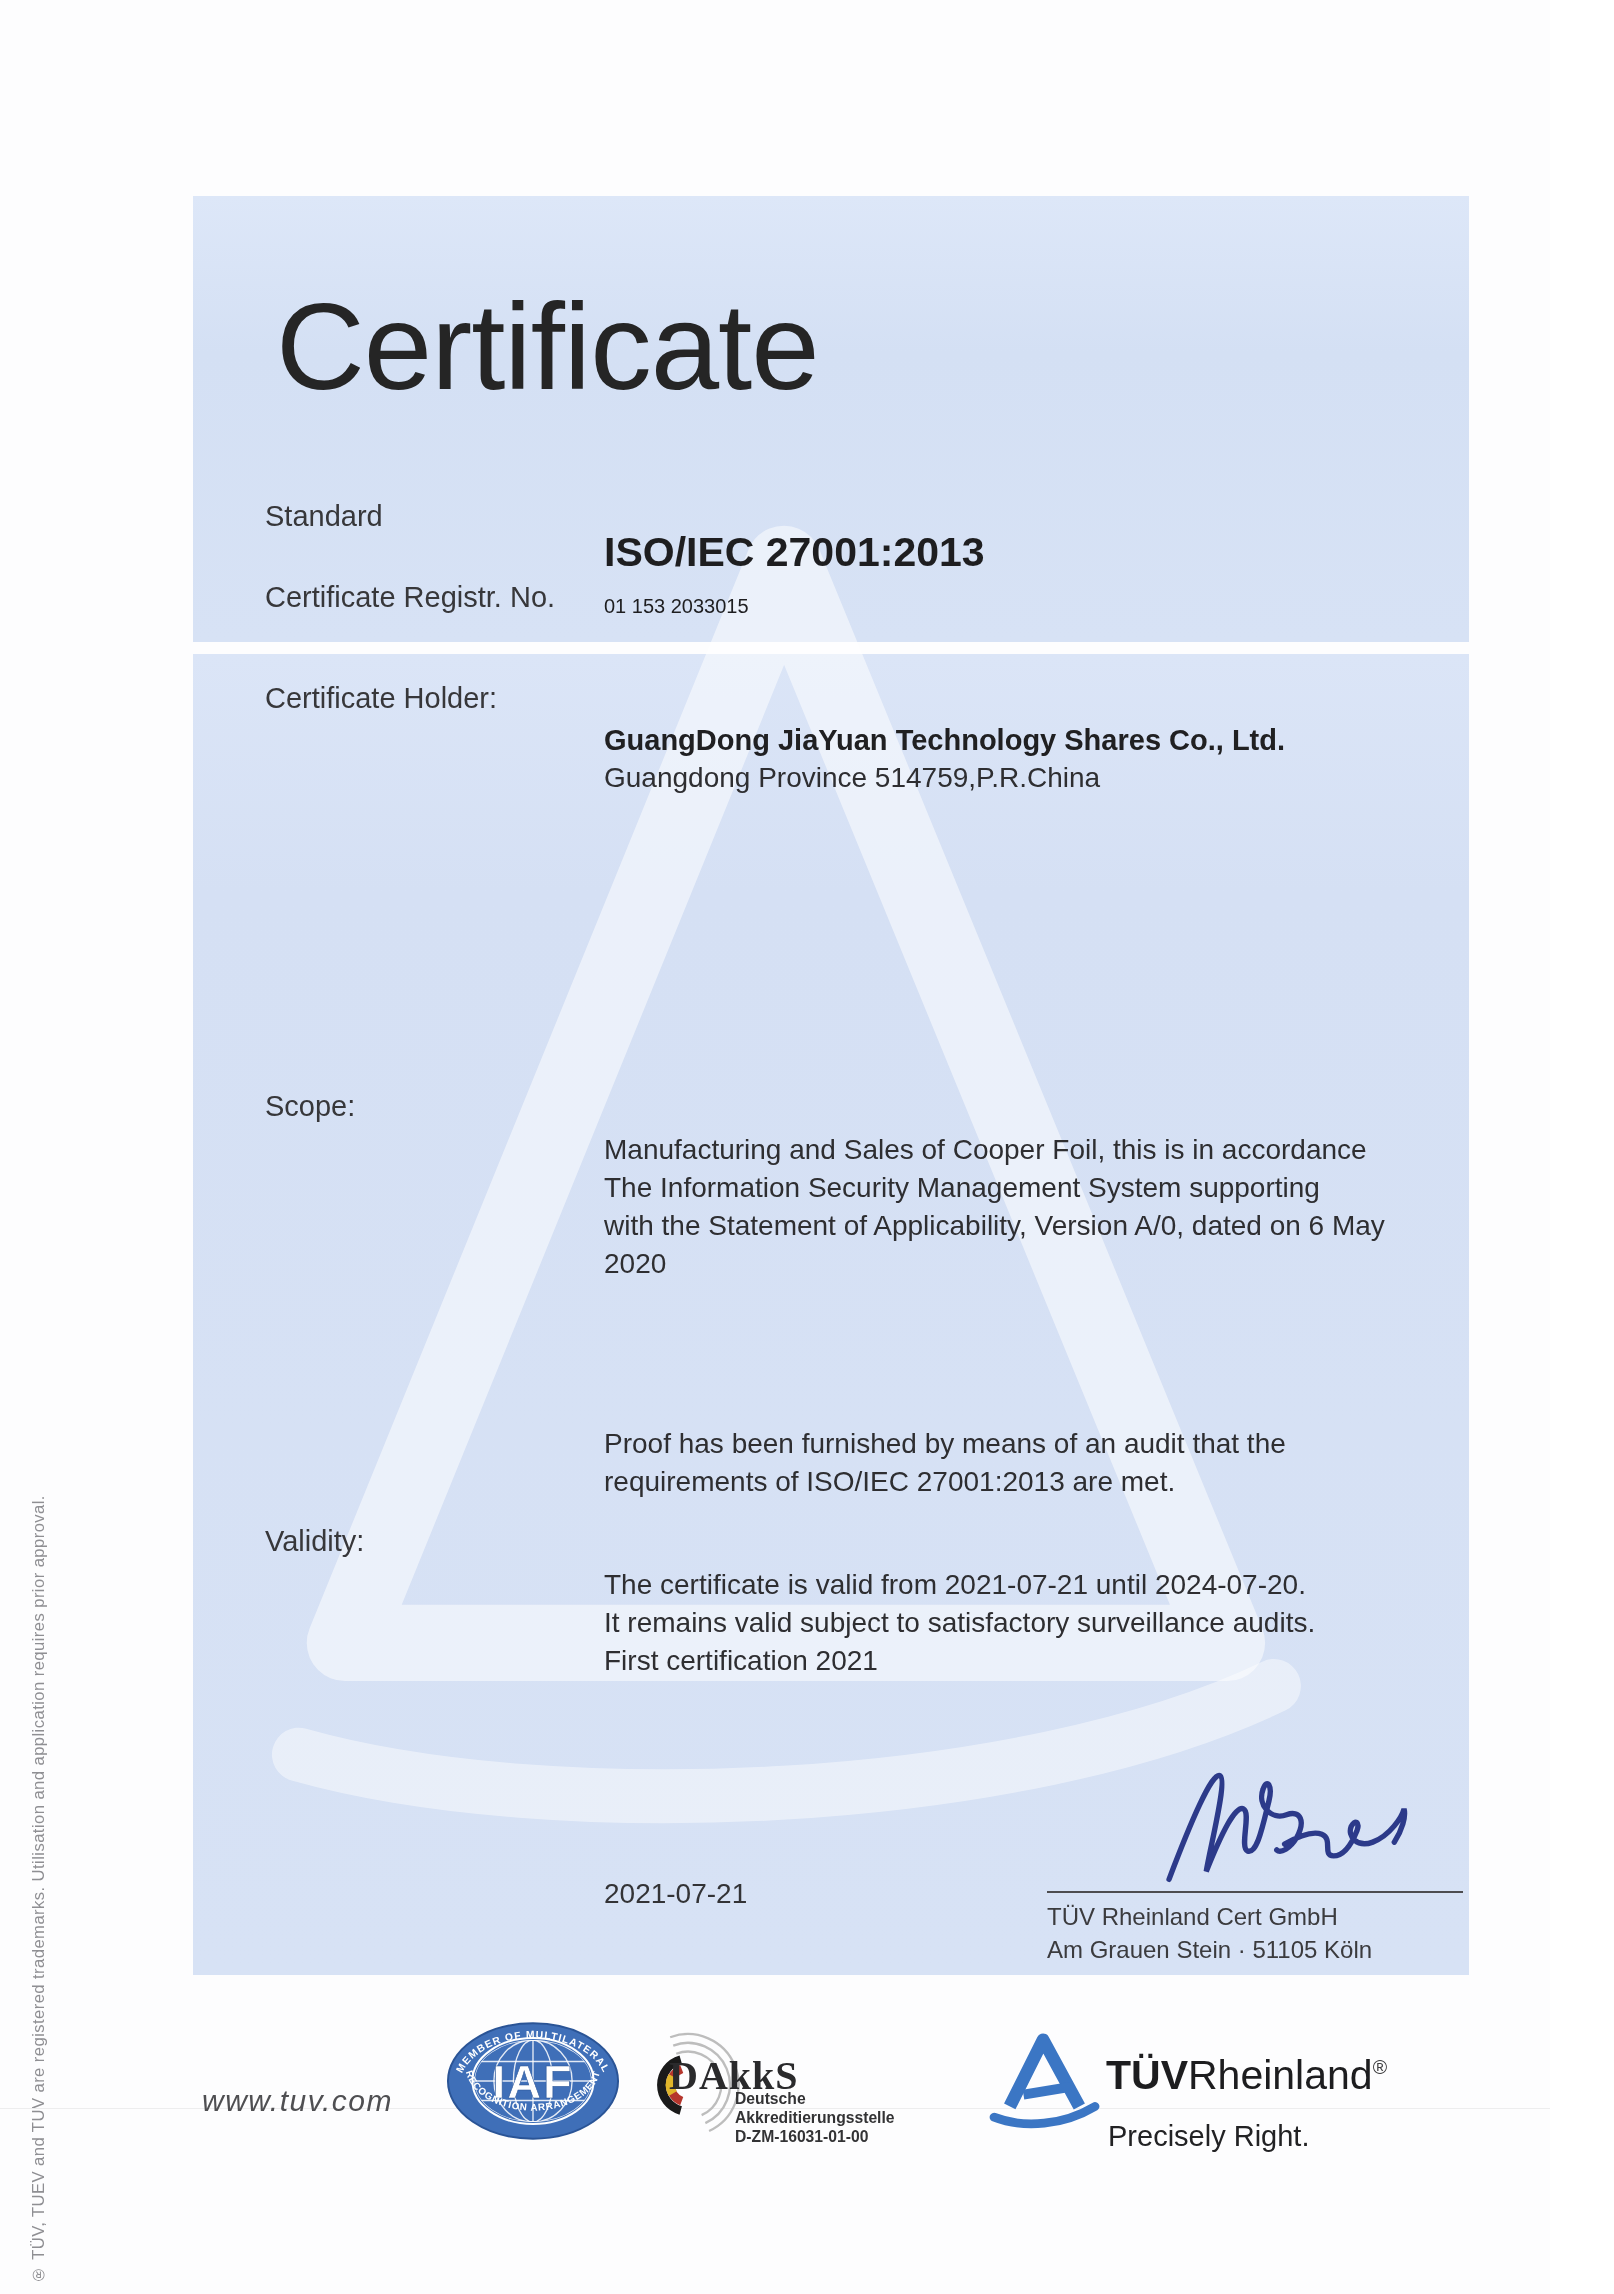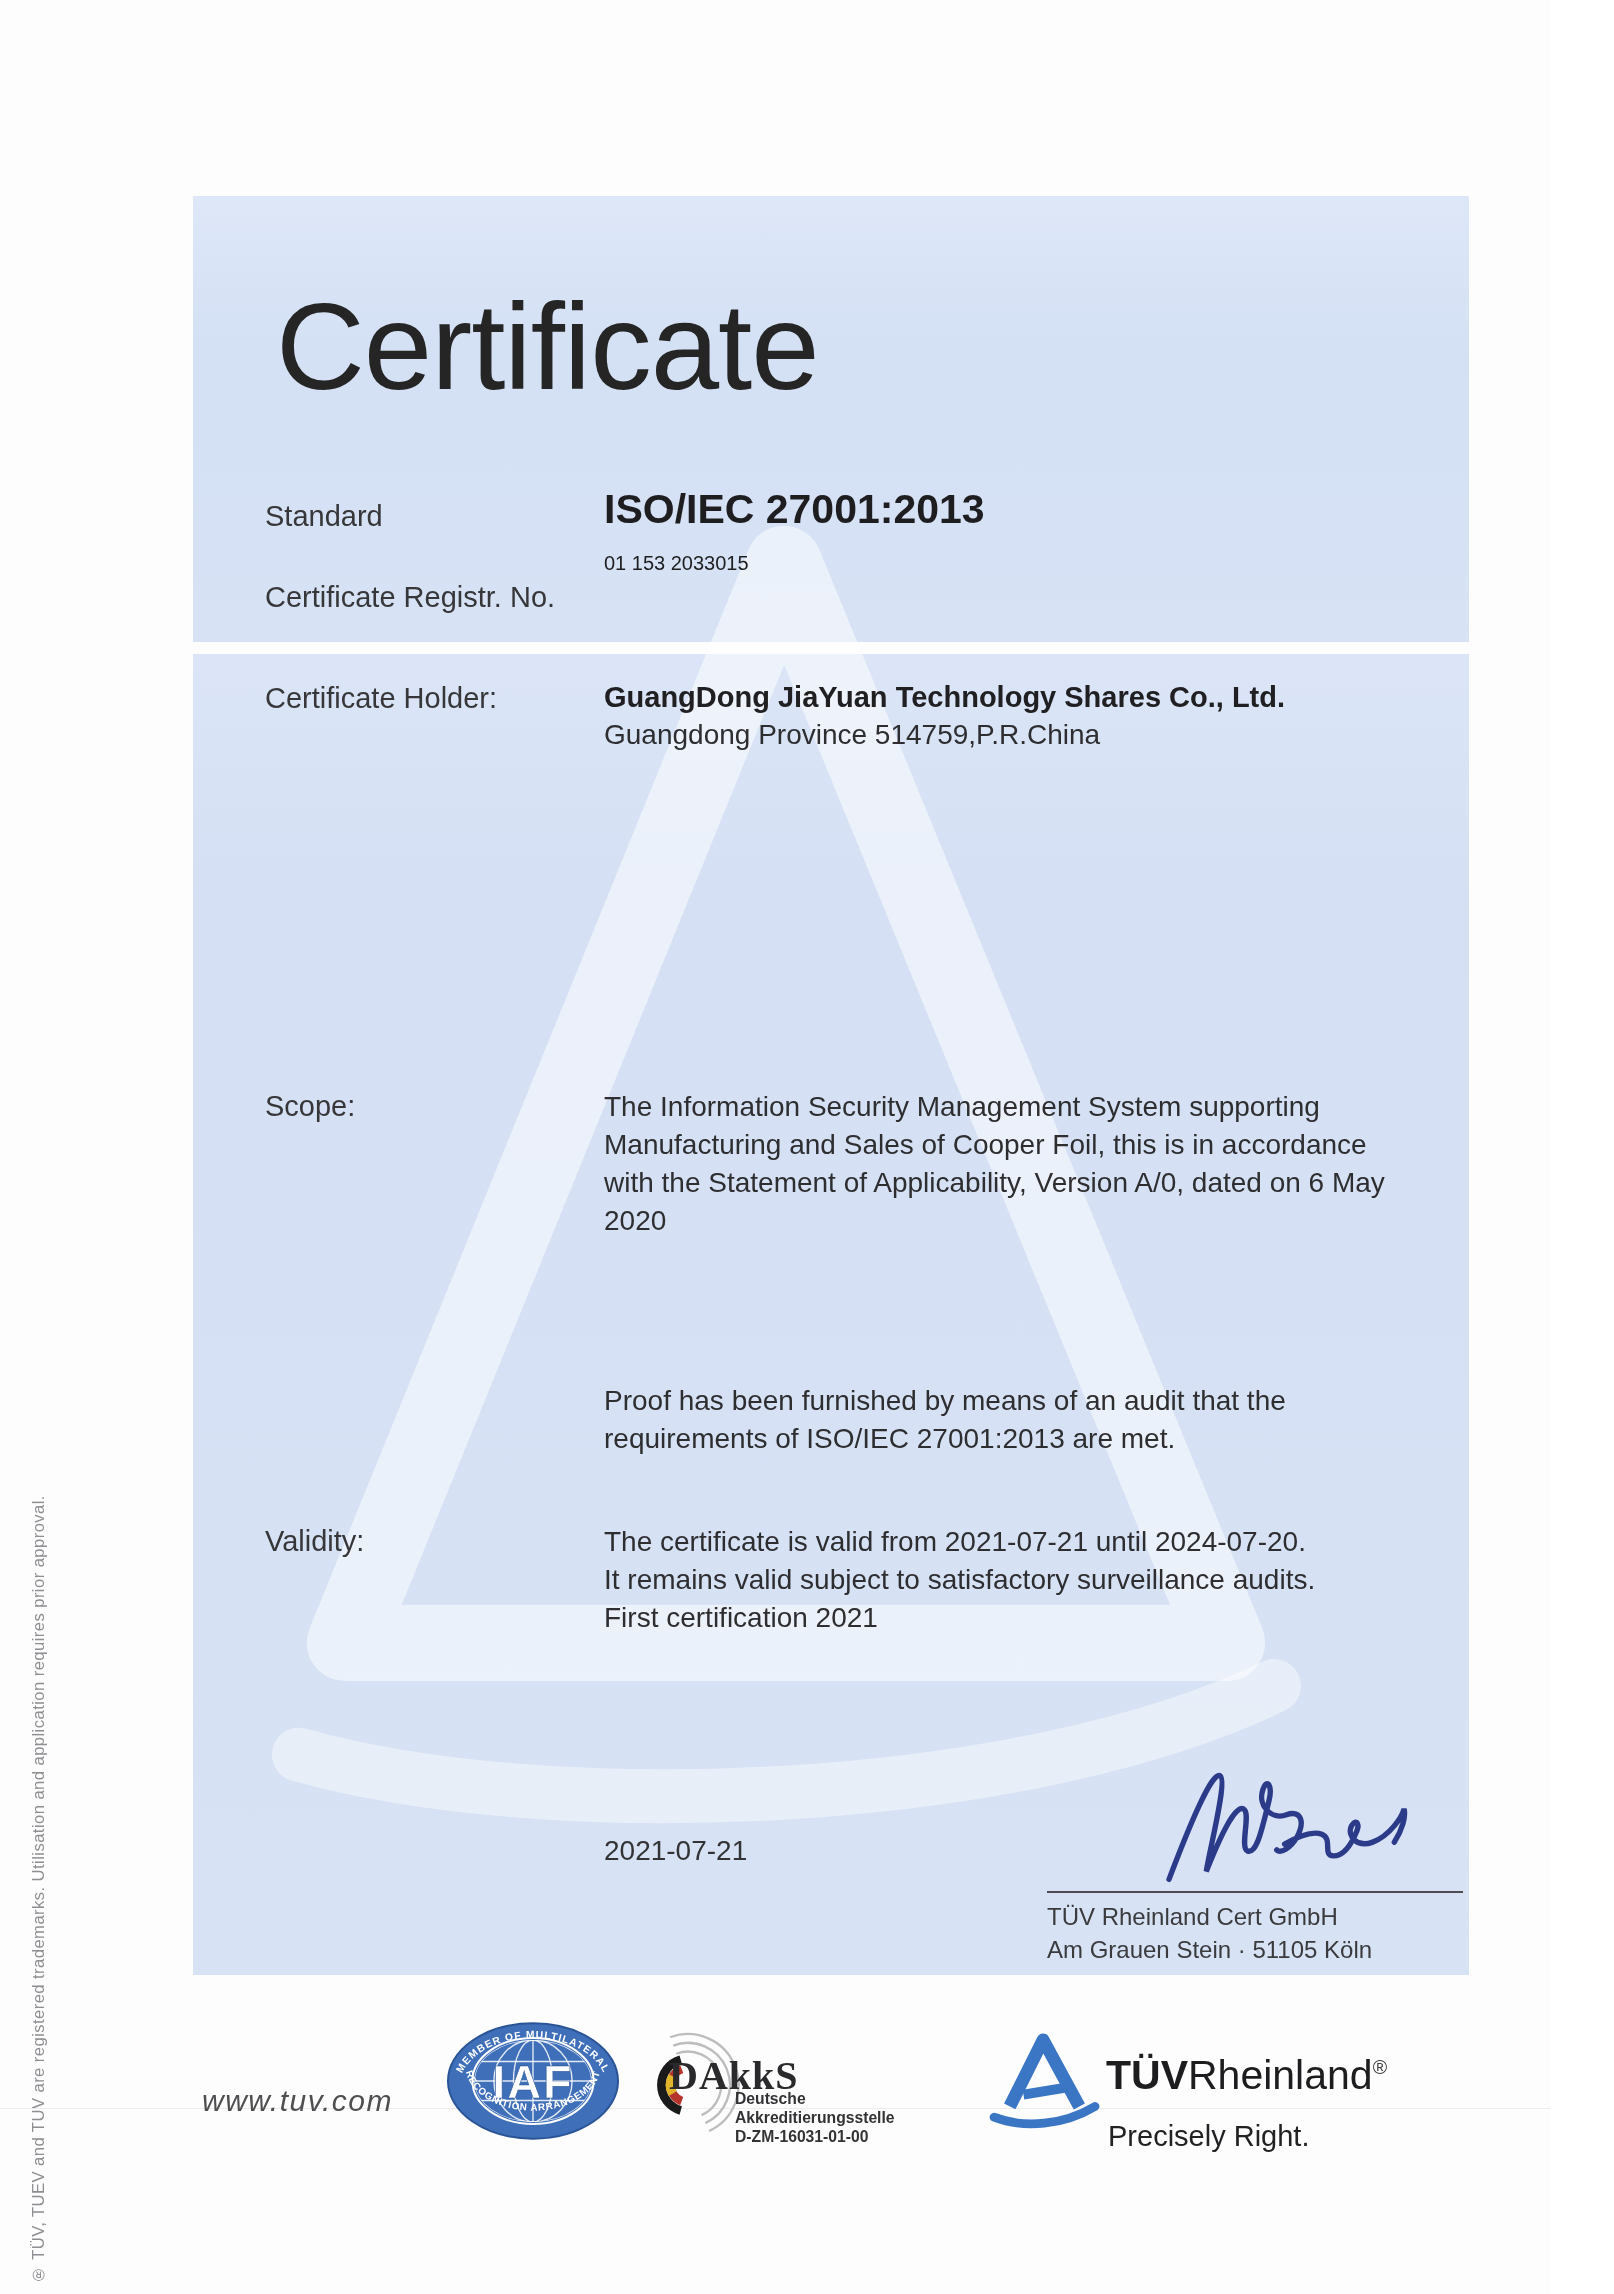--- a/index.html
+++ b/index.html
@@ -7,21 +7,21 @@
     position:relative;width:1550px;height:2295px;overflow:hidden;
     background:#fdfdfe;
     font-family:"Liberation Sans","DejaVu Sans",sans-serif;
     color:#2e2e31;
   }
   .panel{position:absolute;left:193px;width:1276px;}
   #panel-top{top:196px;height:446px;background:linear-gradient(180deg,#dde7f8 0%,#d4e0f4 35%,#d7e2f5 100%);}
   #panel-main{top:654px;height:1321px;background:linear-gradient(180deg,#dbe5f7 0%,#d5e0f4 18%,#d7e2f5 100%);}
   #title{position:absolute;left:276px;top:282px;font-size:123px;line-height:1.05;color:#252525;letter-spacing:-1px;}
   .label{position:absolute;left:265px;font-size:29px;color:#37373a;}
-  .valcol{position:absolute;left:604px;}
+  .valcol{position:absolute;left:604px;margin-top:43px;}
   .b{font-weight:bold;}
   .std-val{top:486px;font-size:41px;font-weight:bold;color:#1e1e20;}
   .reg-val{top:552px;font-size:20px;font-weight:normal;color:#1e1e20;}
   .block{line-height:38px;font-size:28px;color:#2e2e31;}
   .holder-name{font-weight:bold;font-size:29px;color:#202022;}
   #sig-line{position:absolute;left:1047px;top:1891px;width:416px;height:2px;background:#4d4d50;}
   .sig-org{position:absolute;left:1047px;width:416px;text-align:left;font-size:24px;color:#3b3b3e;}
   #side-note{
     position:absolute;left:29px;top:1421px;height:863px;
     writing-mode:vertical-rl;transform:rotate(180deg);
@@ -59,22 +59,22 @@
   <div class="valcol reg-val">01 153 2033015</div>
 
   <div class="label" style="top:682px">Certificate Holder:</div>
   <div class="valcol block" style="top:678px">
     <div class="holder-name">GuangDong JiaYuan Technology Shares Co., Ltd.</div>
     <div>Guangdong Province 514759,P.R.China</div>
   </div>
 
   <div class="label" style="top:1090px">Scope:</div>
   <div class="valcol block" style="top:1088px">
+    <div>Manufacturing and Sales of Cooper Foil, this is in accordance</div>
     <div>The Information Security Management System supporting</div>
-    <div>Manufacturing and Sales of Cooper Foil, this is in accordance</div>
     <div>with the Statement of Applicability, Version A/0, dated on 6 May</div>
     <div>2020</div>
   </div>
 
   <div class="valcol block" style="top:1382px">
     <div>Proof has been furnished by means of an audit that the</div>
     <div>requirements of ISO/IEC 27001:2013 are met.</div>
   </div>
 
   <div class="label" style="top:1525px">Validity:</div>

